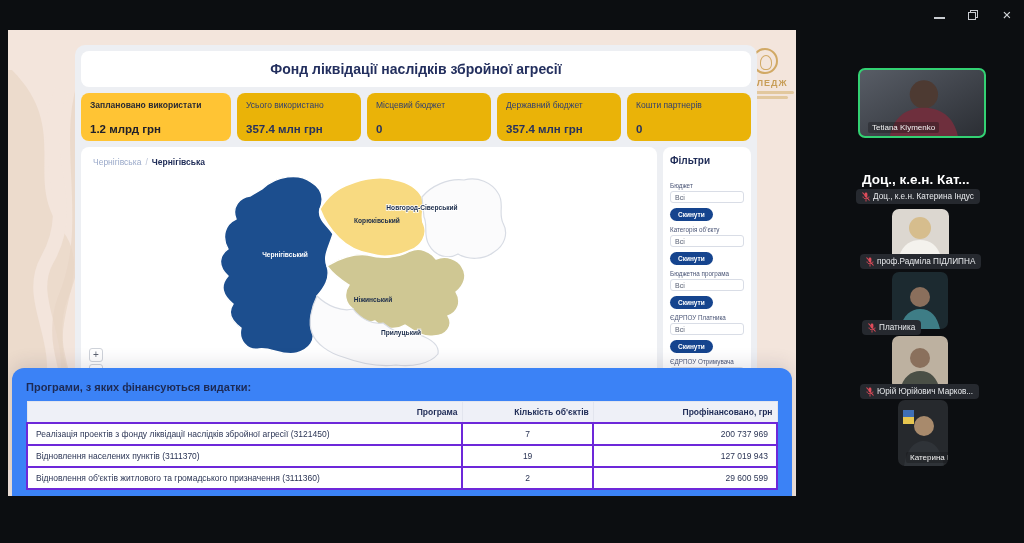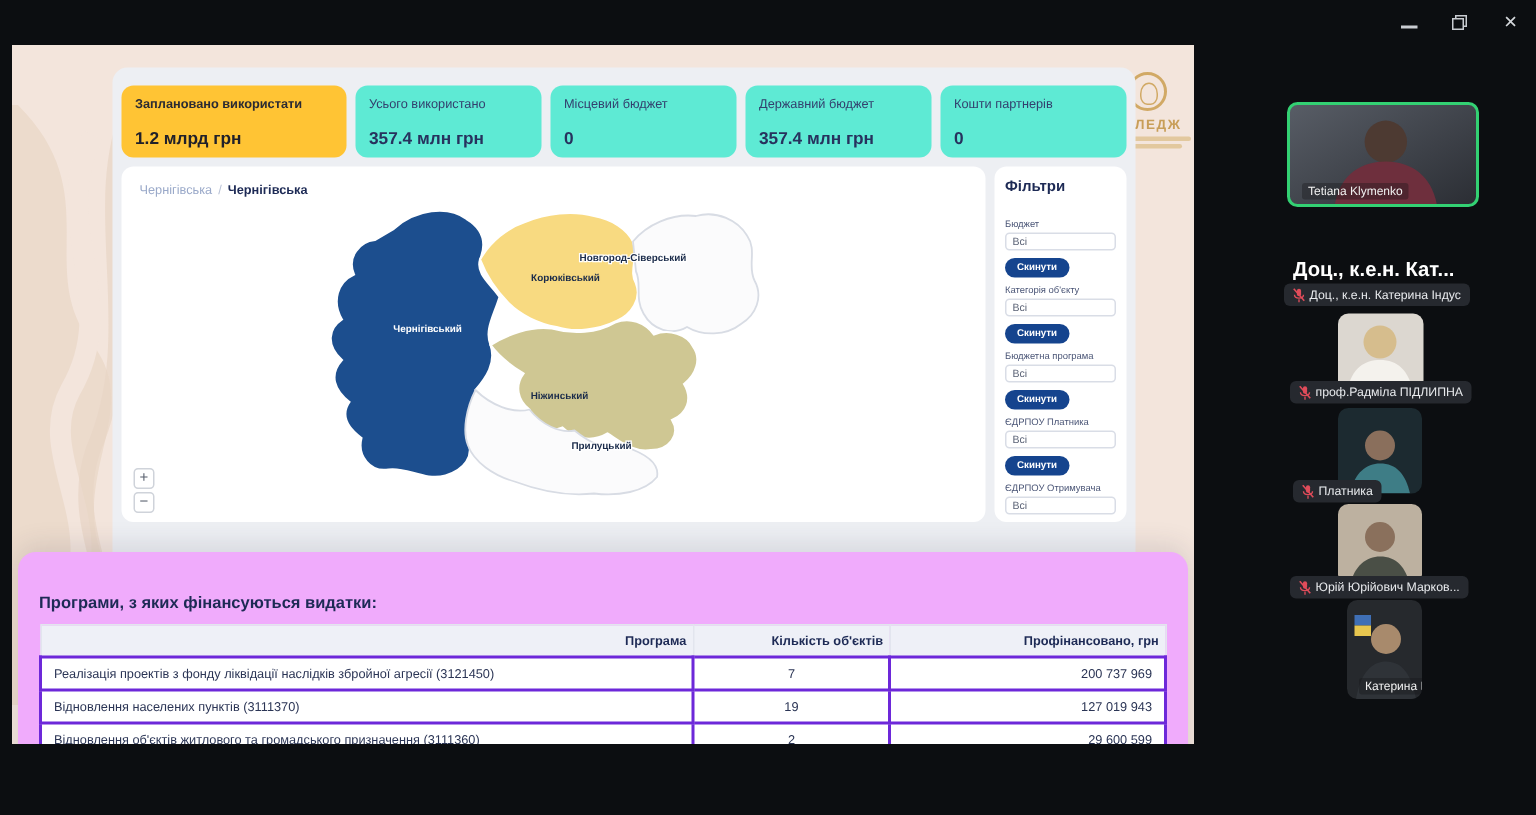--- a/index.html
+++ b/index.html
@@ -24,21 +24,21 @@
   .logo-ring { width:26px; height:26px; border:2px solid #d1a965; border-radius:50%; margin:0 auto 4px; position:relative; }
   .logo-ring:after { content:""; position:absolute; left:6px; top:5px; width:10px; height:13px; border:1.5px solid #d1a965; border-radius:50% 50% 40% 40%; }
   .logo-name { font-size:9px; font-weight:bold; letter-spacing:1px; color:#c89e58; }
   .logo-line { height:3px; background:#d8b87c; opacity:.65; border-radius:2px; margin:3px 8px 0; }
 
   
   .dash { position:absolute; left:67px; top:15px; width:682px; height:345px; background:#edeff3; border-radius:10px; z-index:2; padding:6px; }
   .dash-title { background:#fff; border-radius:8px; height:36px; display:flex; align-items:center; justify-content:center;
                 font-size:14px; font-weight:bold; color:#232f5e; }
   .stats { display:flex; gap:6px; margin-top:6px; }
-  .stat { flex:1; background:#5eead4; border-radius:8px; padding:7px 9px 6px; display:flex; flex-direction:column; justify-content:space-between; min-height:48px; }
+  .stat { flex:1; background:#eab308; border-radius:8px; padding:7px 9px 6px; display:flex; flex-direction:column; justify-content:space-between; min-height:48px; }
   .stat.hl { flex:0 0 150px; background:#ffc434; }
   .stat .s-lbl { font-size:8.5px; color:#33406e; }
   .stat.hl .s-lbl { color:#2a2a33; font-weight:bold; }
   .stat .s-val { font-size:11.5px; font-weight:bold; color:#27325e; }
   .stat.hl .s-val { color:#20202a; }
 
   .main-row { display:flex; gap:6px; margin-top:6px; height:237px; }
   .map-card { flex:1; background:#fff; border-radius:8px; position:relative; padding:10px 12px; overflow:hidden; }
   .crumbs { font-size:8.5px; display:flex; gap:4px; align-items:center; }
   .crumb-link { color:#9aa9c9; cursor:pointer; }
@@ -52,22 +52,22 @@
   .filter-card { flex:0 0 88px; background:#fff; border-radius:8px; padding:8px 7px; overflow:hidden; }
   .f-title { font-size:10px; font-weight:bold; color:#1d2a55; margin-bottom:16px; }
   .f-group { margin-bottom:5px; }
   .f-lbl { font-size:6.3px; color:#4a5576; margin-bottom:2px; }
   .f-select { height:12px; border:1px solid #d9dde6; border-radius:3px; background:#fff; display:flex; align-items:center;
               padding:0 4px; font-size:7px; color:#5a6275; cursor:pointer; }
   .f-reset { margin-top:3px; background:#15448e; color:#fff; border:none; border-radius:9px; font-size:6.5px; font-weight:bold;
              padding:3px 8px; cursor:pointer; font-family:"Liberation Sans",sans-serif; }
 
   
-  .table-card { position:absolute; left:4px; top:338px; width:780px; height:157px; background:#f0abfc; border-radius:12px;
-                box-shadow:0 -4px 18px rgba(60,50,80,.14); z-index:5; padding:28px 14px; }
+  .table-card { position:absolute; left:4px; top:338px; width:780px; height:157px; background:#3b82f6; border-radius:12px;
+                box-shadow:0 -4px 18px rgba(60,50,80,.14); z-index:5; padding:13px 14px; }
   .t-title { font-size:11px; font-weight:bold; color:#1d2a55; margin-bottom:8px; }
   table { width:100%; border-collapse:collapse; table-layout:fixed; }
   th { background:#eef0f7; color:#1d2a55; font-weight:bold; font-size:8.5px; padding:5px 4px; border:1px solid #e2e5ee; text-align:right;margin-left:20px; }
   td { font-size:8.5px; color:#2b3555; padding:5px 8px; border:2px solid #6d28d9; background:#fff; }
   td.num-c { text-align:center; }
   td.num-r { text-align:right; }
   col.c1 { width:58%; } col.c2 { width:17.5%; } col.c3 { width:24.5%; }
 
   
   .v-tile { position:absolute; border-radius:7px; overflow:hidden; }
@@ -116,20 +116,21 @@
     </svg>
 
     <div class="logo">
       <div class="logo-ring"></div>
       <div class="logo-name">КОЛЕДЖ</div>
       <div class="logo-line"></div>
       <div class="logo-line" style="margin:2px 14px 0;"></div>
     </div>
 
     <div class="dash">
+      <div class="dash-title">Фонд ліквідації наслідків збройної агресії</div>
 
       <div class="stats">
         <div class="stat hl">
           <div class="s-lbl">Заплановано використати</div>
           <div class="s-val">1.2 млрд грн</div>
         </div>
         <div class="stat">
           <div class="s-lbl">Усього використано</div>
           <div class="s-val">357.4 млн грн</div>
         </div>

